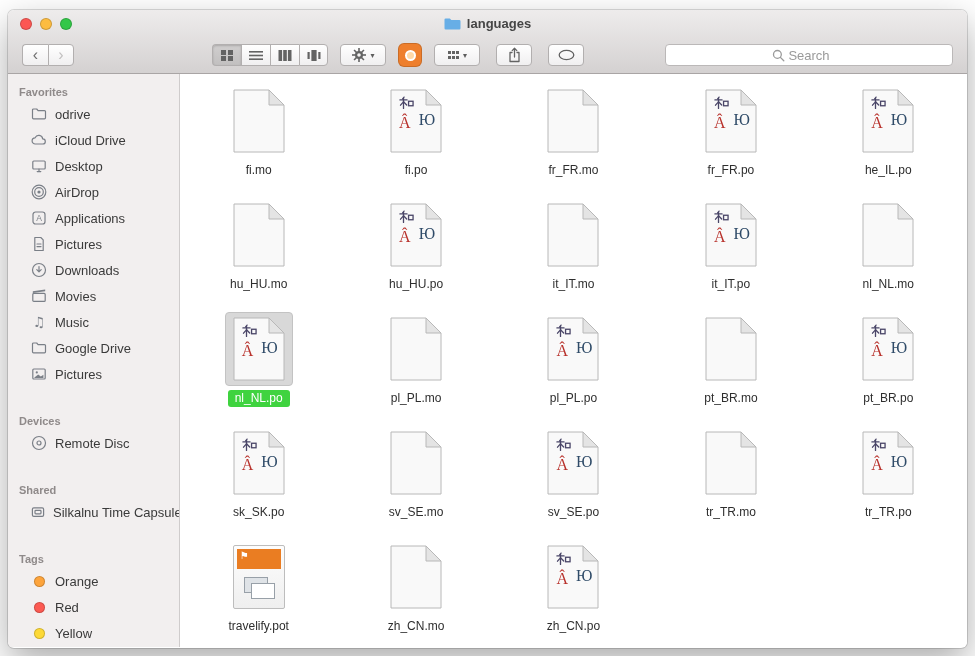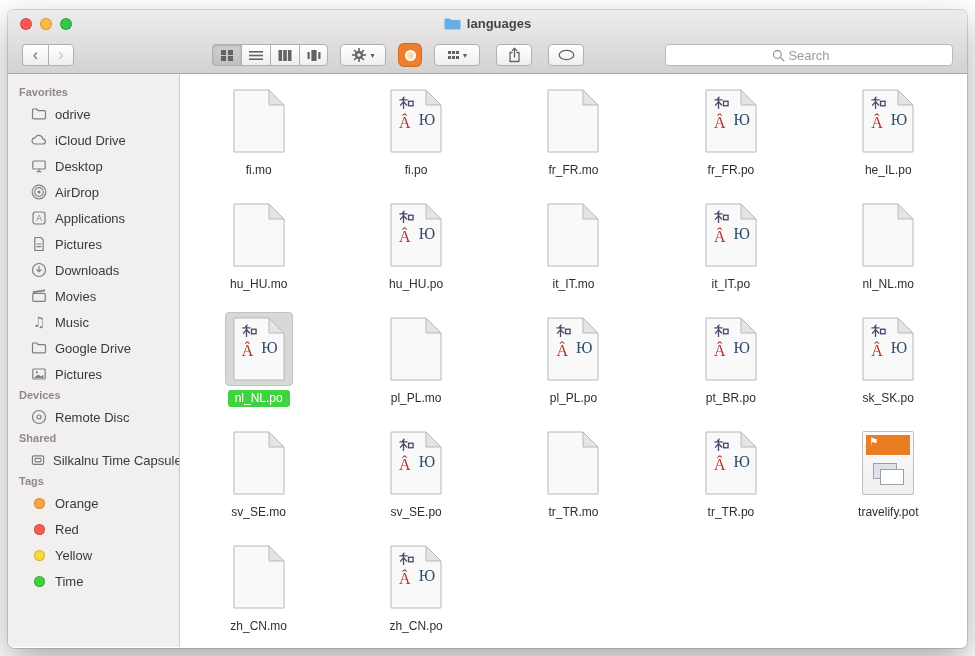--- a/index.html
+++ b/index.html
@@ -41,21 +41,21 @@
 
   .search { margin-left:auto; width:288px; height:22px; position:relative; background:#fff; border:1px solid #bbb8b8; border-radius:4px; }
   .search input { width:100%; height:100%; border:none; outline:none; background:transparent; text-align:center; font-size:13px; color:#14532d;
                   font-family:"Liberation Sans","DejaVu Sans",sans-serif; }
   .search input::placeholder { color:#9a9a9a; }
   .mag { position:absolute; left:calc(50% - 37px); top:4px; }
 
   
   .main { display:flex; height:573px; }
   .sidebar { width:172px; background:#f2efef; border-right:1px solid #cfcccc; padding-top:12px; overflow:hidden; }
-  .sb-head { font-size:11px; font-weight:700; color:#8f8a8a; padding-left:11px; height:15px; margin-top:2px; }
+  .sb-head { font-size:11px; font-weight:700; color:#8f8a8a; padding-left:11px; height:15px; margin-top:28px; }
   .sb-head:first-child { margin-top:0; }
   .sb-item { height:26px; display:flex; align-items:center; gap:7px; padding-left:22px; font-size:13px; color:#3a3a3a; cursor:default; white-space:nowrap; }
   .sb-ico { width:18px; display:flex; justify-content:center; align-items:center; }
   .sb-ico svg { width:16px; height:16px; }
   .st { fill:none; stroke:#7a7f87; stroke-width:1.2; stroke-linecap:round; stroke-linejoin:round; }
   .sf { fill:#7a7f87; }
   .glyph-ico { color:#7a7f87; font-size:14px; line-height:1; font-family:"DejaVu Sans",sans-serif; }
   .tag-dot { width:11px; height:11px; border-radius:50%; box-shadow:inset 0 0 0 1px rgba(0,0,0,.18); }
 
   .content { flex:1; background:#fff; overflow:hidden; }
@@ -586,20 +586,32 @@
             <rect class="ck" x="10.2" y="5.6" width="4.8" height="4.8"></rect>
           </svg>
           <span class="g-latin">Â</span>
           <span class="g-cyr">Ю</span>
         </div>
 
       </div>
     </div>
     <div class="file-label">pl_PL.po</div>
   </div>
+          <div class="file type-mo">
+    <div class="icon-wrap">
+      <div class="icon-inner">
+        <svg class="page-svg" viewBox="0 0 52 64">
+          <path d="M1 1 H36 L51 16 V63 H1 Z" fill="#f9f9f9" stroke="#b8b8b8"></path>
+          <path d="M36 1 V16 H51 Z" fill="#e4e4e4" stroke="#b8b8b8" stroke-linejoin="round"></path>
+        </svg>
+
+      </div>
+    </div>
+    <div class="file-label">pt_BR.mo</div>
+  </div>
           <div class="file type-po">
     <div class="icon-wrap">
       <div class="icon-inner">
         <svg class="page-svg" viewBox="0 0 52 64">
           <path d="M1 1 H36 L51 16 V63 H1 Z" fill="#f9f9f9" stroke="#b8b8b8"></path>
           <path d="M36 1 V16 H51 Z" fill="#e4e4e4" stroke="#b8b8b8" stroke-linejoin="round"></path>
         </svg>
         <div class="po-glyphs">
           <svg class="cjk-svg" viewBox="0 0 16 16">
             <path class="ck" d="M5.4 1.2 L3.9 3.1"></path>

